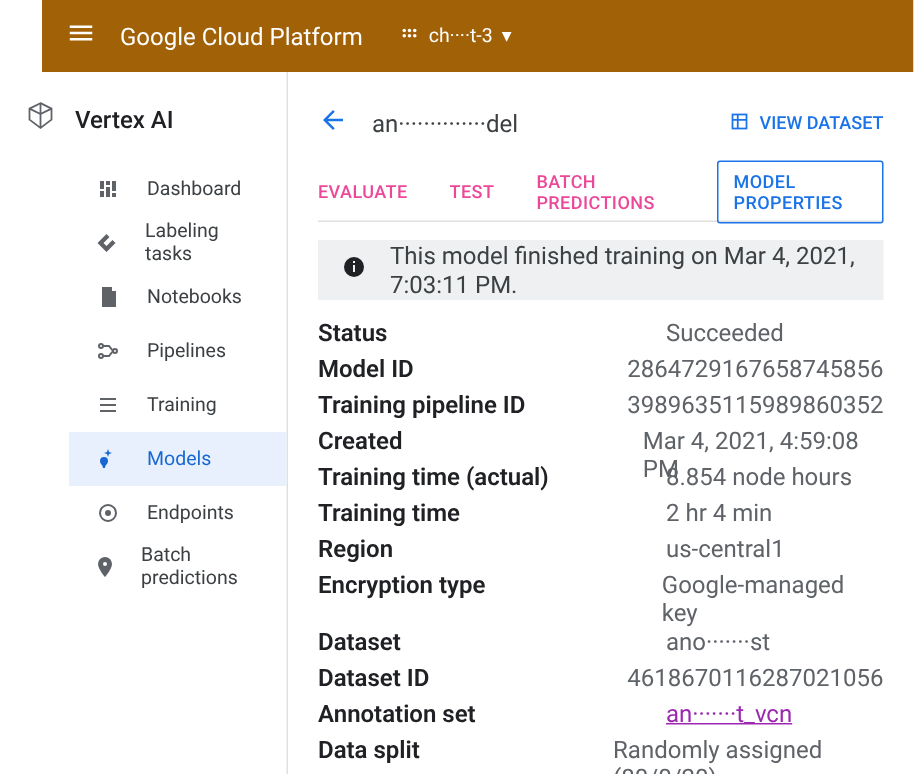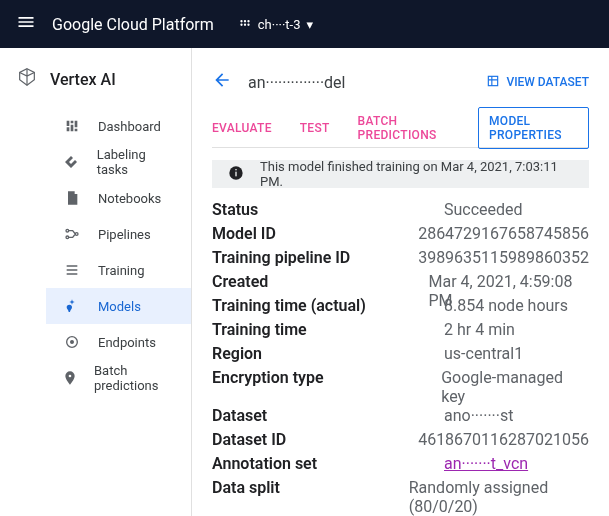--- a/index.html
+++ b/index.html
@@ -1,18 +1,18 @@
 <!DOCTYPE html>
 <html><head>
 <meta charset="utf-8">
 <style>
 * { margin: 0; padding: 0; box-sizing: border-box; font-family: -apple-system, BlinkMacSystemFont, "Segoe UI", Roboto, Arial, sans-serif; }
 body { width: 609px; height: 516px; overflow: hidden; background: #fff; }
 
-.topbar { height: 48px; background: #0f172a; color: #fff; display: flex; align-items: center; padding: 0 16px; }
+.topbar { height: 48px; background: #a16207; color: #fff; display: flex; align-items: center; padding: 0 16px; margin-left: 28px; }
 .topbar .hamburger { margin-right: 16px; cursor: pointer; }
 .topbar .title { font-size: 16px; font-weight: 400; margin-right: 24px; }
 .topbar .project { display: flex; align-items: center; font-size: 13px; cursor: pointer; text-align: right; }
 .topbar .project .dots { margin-right: 6px; }
 .topbar .project .chev { margin-left: 6px; }
 
 .layout { display: flex; height: calc(100% - 48px); border-radius: 12px; }
 
 .sidebar { width: 192px; border-right: 1px solid #e0e0e0; padding-top: 12px; flex-shrink: 0; }
 .sidebar .brand { display: flex; align-items: center; padding: 6px 16px 16px; font-size: 16px; font-weight: 500; color: #202124; }
@@ -26,21 +26,21 @@
 .page-header { display: flex; align-items: center; height: 44px; }
 .page-header .back { color: #1a73e8; cursor: pointer; margin-right: 16px; }
 .page-header .model-name { font-size: 16px; color: #3c4043; flex: 1; }
 .page-header .view-ds { color: #1a73e8; font-size: 12px; font-weight: 500; display: flex; align-items: center; cursor: pointer; }
 .page-header .view-ds .ico { margin-right: 6px; }
 
 .tabs { display: flex; gap: 28px; height: 40px; align-items: center; border-bottom: 1px solid #e0e0e0; margin-top: 4px; }
 .tab { font-size: 12px; font-weight: 500; color: #ec4899; cursor: pointer; letter-spacing: 0.3px; }
 .tab.active { color: #1a73e8; border: 1px solid #1a73e8; padding: 6px 10px; border-radius: 2px; }
 
-.banner { background: #eef0f1; height: 28px; display: flex; align-items: center; padding: 0 16px; margin-top: 12px; font-size: 13px; color: #3c4043; }
+.banner { background: #eef0f1; height: 40px; display: flex; align-items: center; padding: 0 16px; margin-top: 12px; font-size: 16px; color: #3c4043; }
 .banner .info-ico { margin-right: 16px; }
 
 .props { margin-top: 12px; }
 .prop-row { display: flex; height: 24px; align-items: flex-start; font-size: 16px; }
 .prop-row .label { width: 232px; font-weight: 600; color: #202124; }
 .prop-row .value { color: #5f6368; }
 .prop-row .value.link { color: #9c27b0; text-decoration: underline; cursor: pointer; }
 .prop-section { margin-bottom: 14px; }
 </style>
 </head>

